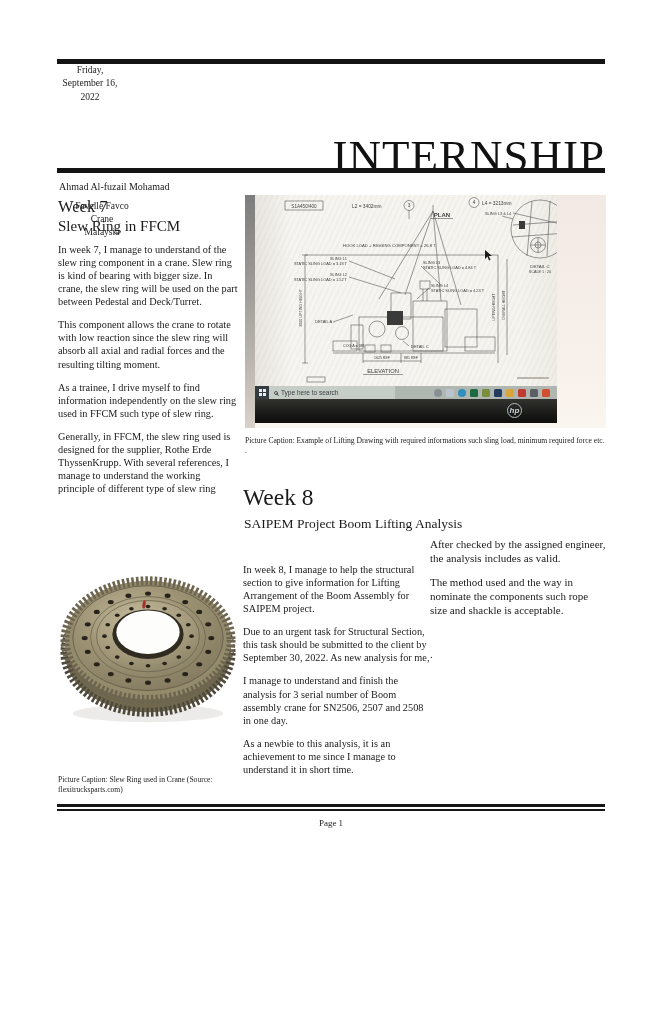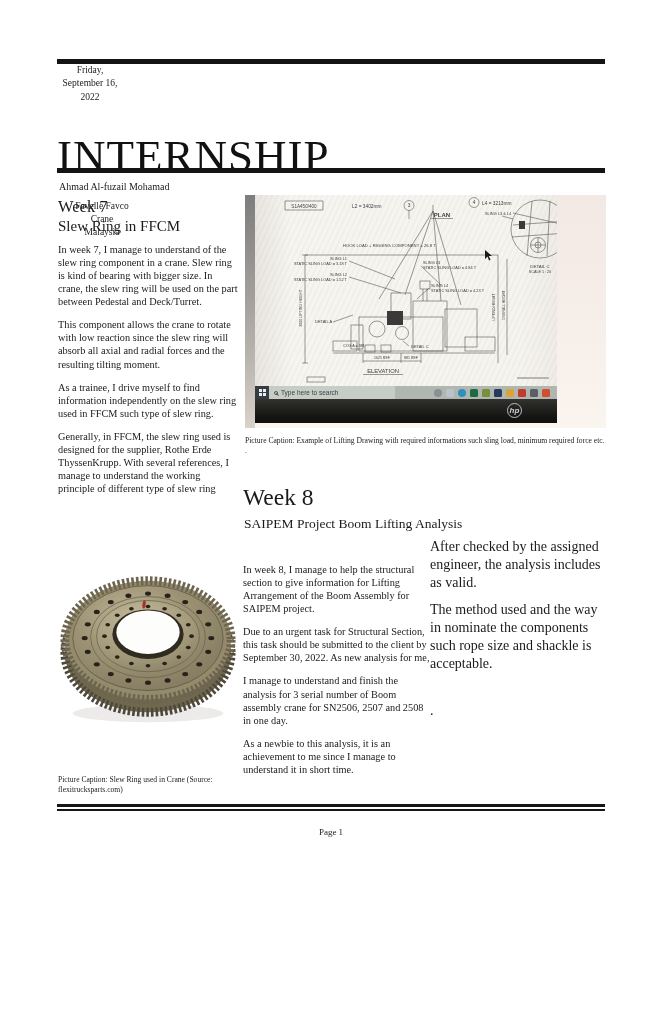--- a/index.html
+++ b/index.html
@@ -14,21 +14,21 @@
   
   .rule { background:#141414; }
   #top-rule    { left:57px; top:59px;  width:548px; height:5px; }
   #mid-rule    { left:57px; top:168px; width:548px; height:5px; }
   #masthead { left:57px; top:64px; width:548px; height:104px; display:flex; align-items:stretch; }
   .m-side { display:flex; flex-direction:column; justify-content:center; text-align:center;
             font-size:9.5px; line-height:1.4; color:#222; }
   #m-date { width:66px; }
   #m-org  { width:90px; }
   .vrule { width:1px; background:#4a4a4a; margin:9px 0 12px 0; }
-  #m-center { flex:1; text-align:left; padding-top:9px; }
+  #m-center { flex:1; text-align:right; padding-top:9px; }
   #newsletter-title { font-size:45px; letter-spacing:1px; line-height:1.0; color:#111; }
   #newsletter-subtitle { font-size:21px; letter-spacing:.5px; margin-top:3px; color:#111; }
 
   
   #byline { left:59px; top:181px; font-size:10px; }
   #w7-heading    { left:58px; top:197px; font-size:16.5px; }
   #w7-subheading { left:58px; top:218px; font-size:15px; }
   #w7-col { left:58px; top:243px; width:181px; font-size:10.3px; line-height:1.27; }
   #w7-col p, #w8-col1 p, #w8-col2 p { margin:0 0 10px 0; }
 
@@ -66,33 +66,33 @@
              text-align:center; font-family:"Liberation Sans",sans-serif; }
 
   .caption { font-size:7.6px; color:#222; line-height:1.35; }
   #caption1 { left:245px; top:436px; width:360px; }
   #caption2 { left:58px;  top:735px; width:178px;margin-top:40px; }
 
   
   #w8-heading    { left:243px; top:484px; font-size:23.5px; }
   #w8-subheading { left:244px; top:516px; font-size:13.5px; }
   #w8-col1 { left:243px; top:563px; width:187px; font-size:10.3px; line-height:1.27; }
-  #w8-col2 { left:430px; top:538px; width:178px; font-size:14px; line-height:1.27; }
+  #w8-col2 { left:430px; top:538px; width:178px; font-size:11px; line-height:1.27; }
   #w8-col2 .stray { margin-top:30px; }
 
   
   #figure2 { left:57px; top:566px; width:183px; height:165px; }
   #figure2 svg { width:100%; height:100%; display:block; }
 
   
   #footer-dbl { left:57px; top:804px; width:548px; }
   #footer-dbl .bar1 { height:3px; background:#161616; }
   #footer-dbl .gap  { height:2px; }
   #footer-dbl .bar2 { height:2px; background:#161616; }
-  #footer-page { left:57px; top:818px; width:548px; display:flex; align-items:center; gap:9px; }
+  #footer-page { left:57px; top:818px; width:548px; display:flex; align-items:center; }
   .fline { flex:1; height:3px; background:#3d3d3d; }
   #page-label { font-size:9px; color:#222; }
 
   
   .dtx { font-family:"Liberation Sans","DejaVu Sans",sans-serif; fill:#3e3e3e; }
   .dln { stroke:#4a4a4a; stroke-width:.55; fill:none; }
 </style>
 </head>
 <body>
 

